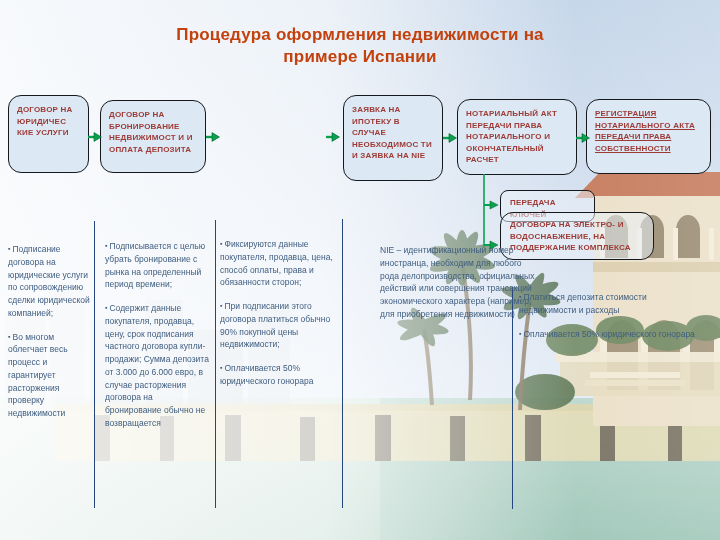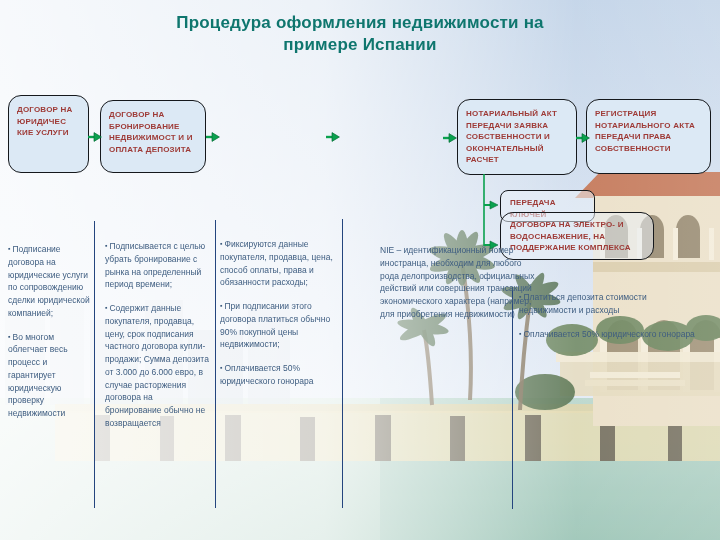--- a/index.html
+++ b/index.html
@@ -2,21 +2,21 @@
 <html><head>
 <meta charset="utf-8">
 <style>
   html,body{margin:0;padding:0;}
   body{font-family:"Liberation Sans",sans-serif;}
   .slide{position:relative;width:720px;height:540px;overflow:hidden;background:#cddcee;}
   .bg{position:absolute;inset:0;z-index:0;}
   .layer{position:absolute;z-index:1;}
 
   .title{position:absolute;left:0;right:0;top:12px;z-index:2;text-align:center;}
-  .title h1{margin:0 auto;max-width:440px;font-size:17px;line-height:1.28;font-weight:bold;color:#0f766e;letter-spacing:0.2px;}
+  .title h1{margin:12px auto;max-width:440px;font-size:17px;line-height:1.28;font-weight:bold;color:#c2410c;letter-spacing:0.2px;}
 
   .step{position:absolute;z-index:2;box-sizing:border-box;background:#dce9f5;border:1.4px solid #15181c;
         border-radius:13px;padding:8px 6px 6px 8px;color:#9e3a36;font-weight:bold;font-size:8px;line-height:1.45;
         letter-spacing:0.2px;}
   .step.translucent{background:rgba(233,241,248,0.55);}
   .sq{border-radius:8px;}
 
   .arrow{position:absolute;z-index:2;width:14px;height:10px;}
   .arrow svg{display:block;}
 
@@ -151,24 +151,27 @@
   <div class="title">
     <h1>Процедура оформления недвижимости на примере Испании</h1>
   </div>
 
   <div class="step" style="left:100px;top:100px;width:106px;height:73px;">
     <span>ДОГОВОР НА БРОНИРОВАНИЕ НЕДВИЖИМОСТ И И ОПЛАТА ДЕПОЗИТА</span>
   </div>
   <div class="step" style="left:8px;top:95px;width:81px;height:78px;">
     <span>ДОГОВОР НА ЮРИДИЧЕС КИЕ УСЛУГИ</span>
   </div>
+  <div class="step" style="left:343px;top:95px;width:100px;height:86px;">
+    <span>ЗАЯВКА НА ИПОТЕКУ В СЛУЧАЕ НЕОБХОДИМОС ТИ И ЗАЯВКА НА NIE</span>
+  </div>
   <div class="step" style="left:457px;top:99px;width:120px;height:76px;">
-    <span>НОТАРИАЛЬНЫЙ АКТ ПЕРЕДАЧИ ЗАЯВКА СОБСТВЕННОСТИ И ОКОНЧАТЕЛЬНЫЙ РАСЧЕТ</span>
-  </div>
-  <div class="step" style="left:586px;top:99px;width:125px;height:75px;">
+    <span>НОТАРИАЛЬНЫЙ АКТ ПЕРЕДАЧИ ПРАВА НОТАРИАЛЬНОГО И ОКОНЧАТЕЛЬНЫЙ РАСЧЕТ</span>
+  </div>
+  <div class="step" style="left:586px;top:99px;width:125px;height:75px;text-decoration:underline;">
     <span>РЕГИСТРАЦИЯ НОТАРИАЛЬНОГО АКТА ПЕРЕДАЧИ ПРАВА СОБСТВЕННОСТИ</span>
   </div>
 
   <div class="arrow" style="left:88px;top:132px;">
     <svg width="14" height="10" viewBox="0 0 14 10">
         <path d="M0,5 H7" stroke="#0aa14e" stroke-width="2.4"></path>
         <path d="M6,0.6 L13.4,5 L6,9.4 Z" fill="#0aa14e" stroke="#066e37" stroke-width="0.7"></path>
       </svg>
   </div>
   <div class="arrow" style="left:206px;top:132px;">
@@ -212,30 +215,30 @@
     <span>ДОГОВОРА НА ЭЛЕКТРО- И ВОДОСНАБЖЕНИЕ, НА ПОДДЕРЖАНИЕ КОМПЛЕКСА</span>
   </div>
 
   <div class="divider" style="left:94px;top:221px;height:287px;"></div>
   <div class="divider" style="left:215px;top:220px;height:288px;"></div>
   <div class="divider" style="left:342px;top:219px;height:289px;"></div>
   <div class="divider" style="left:512px;top:287px;height:222px;"></div>
 
   <div class="notes" style="left:8px;top:243px;width:85px;">
     <p><span class="bullet">▪</span><span>Подписание договора на юридические услуги по сопровождению сделки юридической компанией;</span></p>
-    <p><span class="bullet">▪</span><span>Во многом облегчает весь процесс и гарантирует юридическую проверку недвижимости</span></p>
+    <p><span class="bullet">▪</span><span>Во многом облегчает весь процесс и гарантирует расторжения проверку недвижимости</span></p>
   </div>
 
   <div class="notes" style="left:105px;top:240px;width:104px;">
     <p><span class="bullet">▪</span><span>Подписывается с целью убрать бронирование с рынка на определенный период времени;</span></p>
     <p><span class="bullet">▪</span><span>Содержит данные покупателя, продавца, цену, срок подписания частного договора купли-продажи; Сумма депозита от 3.000 до 6.000 евро, в случае расторжения договора на бронирование обычно не возвращается</span></p>
   </div>
 
   <div class="notes" style="left:220px;top:238px;width:118px;">
-    <p><span class="bullet">▪</span><span>Фиксируются данные покупателя, продавца, цена, способ оплаты, права и обязанности расходы;</span></p>
+    <p><span class="bullet">▪</span><span>Фиксируются данные покупателя, продавца, цена, способ оплаты, права и обязанности сторон;</span></p>
     <p><span class="bullet">▪</span><span>При подписании этого договора платиться обычно 90% покупной цены недвижимости;</span></p>
     <p><span class="bullet">▪</span><span>Оплачивается 50% юридического гонорара</span></p>
   </div>
 
   <div class="notes" style="left:354px;top:244px;width:157px;margin-left:26px;">
     <p>NIE – идентификационный номер иностранца, необходим для любого рода делопроизводства, официальных действий или совершения трансакций экономического характера (например, для приобретения недвижимости)</p>
   </div>
 
   <div class="notes" style="left:519px;top:291px;width:182px;">
     <p><span class="bullet">▪</span><span>Платиться депозита стоимости недвижимости и расходы</span></p>

